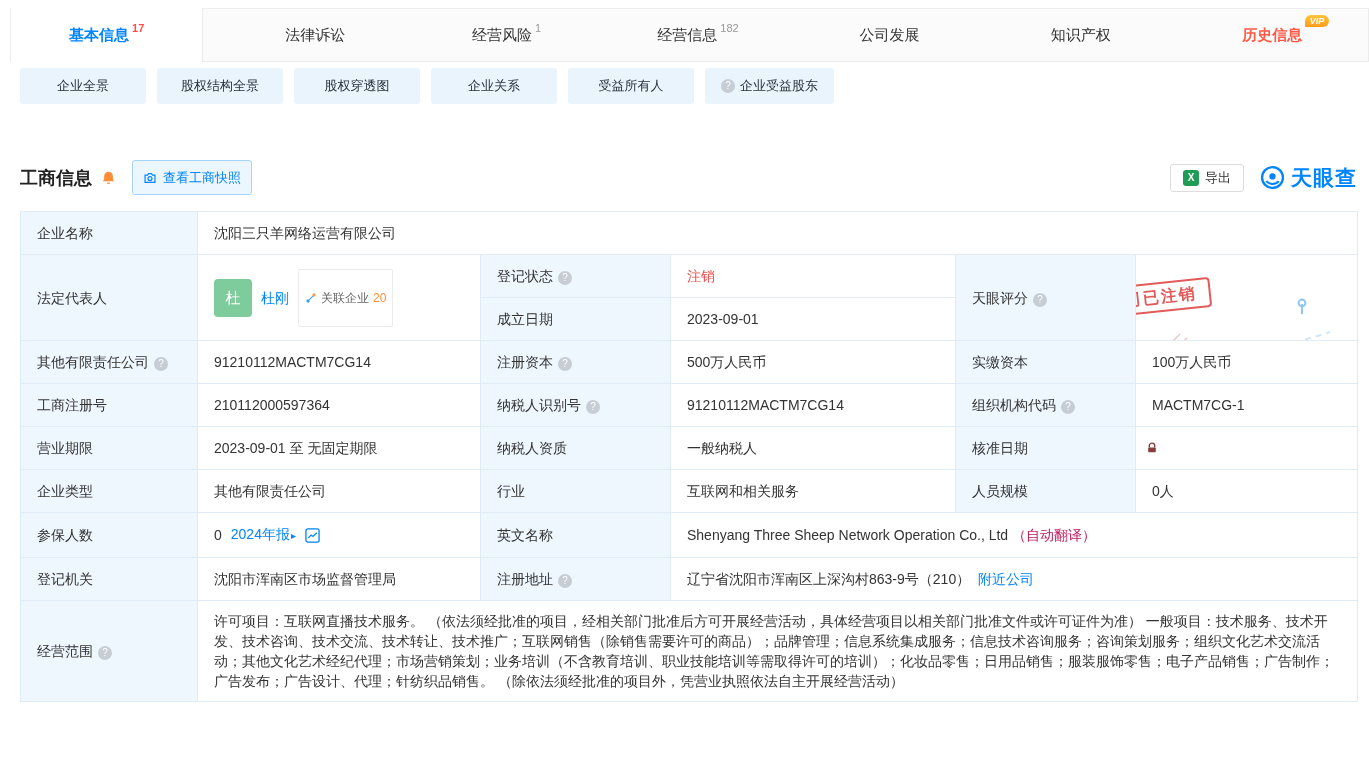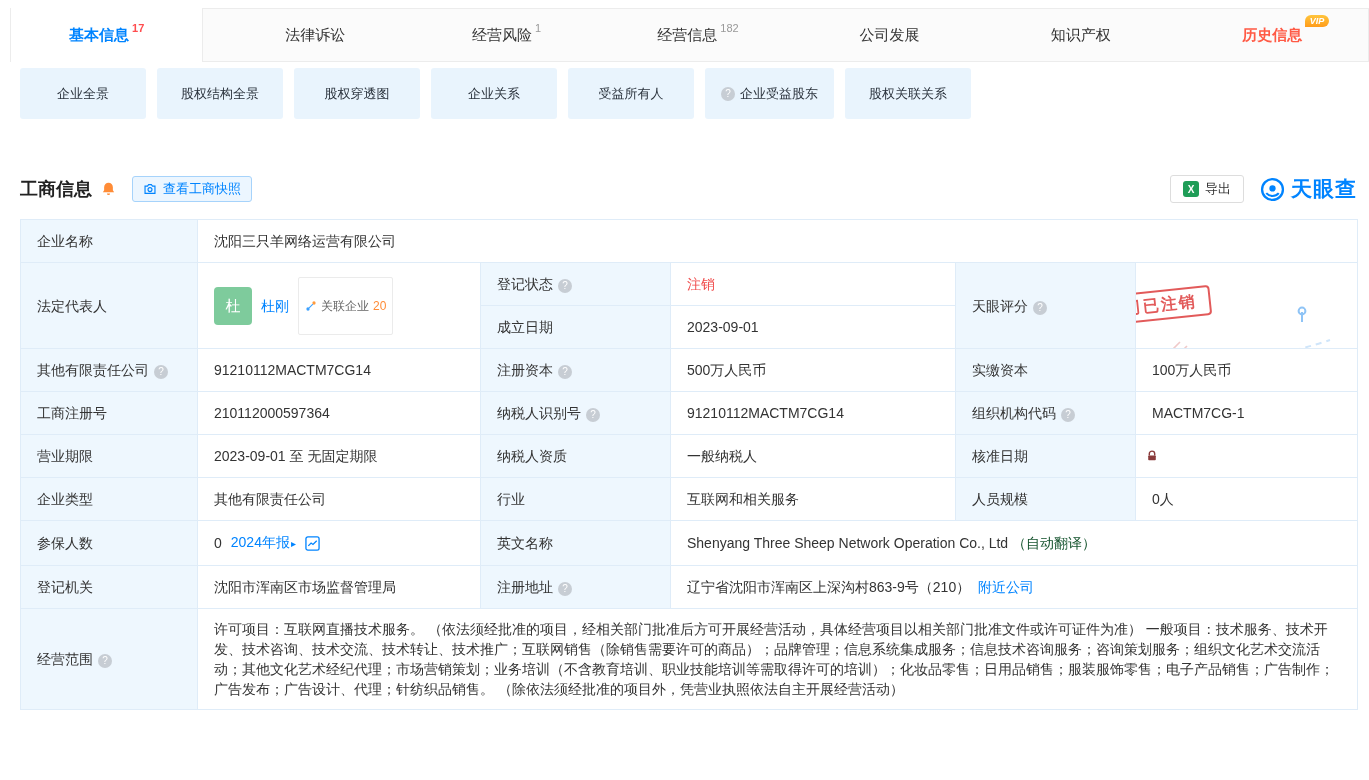--- a/index.html
+++ b/index.html
@@ -18,55 +18,55 @@
     border-left:1px solid #ececec; border-right:1px solid #ececec;
     margin:-1px 16px -1px -1px; z-index:2; }
   .tab.active .cnt { color:#ff4d4f; }
   .tab.history { color:#ff5a45; font-weight:bold; }
   .vip { position:absolute; top:-11px; right:-27px;
     background:linear-gradient(180deg,#ffc53d,#ff9c1a); color:#fff; font-size:9px;
     font-weight:bold; font-style:italic; padding:1px 5px; border-radius:6px 6px 6px 0; }
 
   
   .subtabs { display:flex; gap:11px; margin:6px 20px 0 20px; }
-  .subtab { height:51px; display:inline-flex; align-items:center; justify-content:center;
+  .subtab { height:36px; display:inline-flex; align-items:center; justify-content:center;
     padding:0 16px; min-width:126px; background:#e9f4fd; border-radius:3px;
     font-size:13px; color:#2a323c; cursor:pointer; white-space:nowrap; }
 
   .q { display:inline-flex; align-items:center; justify-content:center; width:14px;
     height:14px; border-radius:50%; background:#c7cdd4; color:#fff; font-size:10px;
     margin-left:5px; flex:none; cursor:pointer; line-height:14px; }
   .q.lead { margin-left:0; margin-right:5px; }
 
   
   .sec-head { display:flex; align-items:center; margin:56px 12px 16px 20px; }
   .sec-title { font-size:18px; font-weight:bold; color:#222; }
   .bell { margin-left:9px; display:inline-flex; cursor:pointer; }
   .snap-btn { margin-left:16px; display:inline-flex; align-items:center; gap:6px;
-    height:26px; padding:0 10px; background:#ecf6ff; border:1px solid #a6d3fb;
+    height:35px; padding:0 10px; background:#ecf6ff; border:1px solid #a6d3fb;
     border-radius:3px; color:#0084ff; font-size:13px; cursor:pointer; }
   .head-right { margin-left:auto; display:flex; align-items:center; gap:16px; }
   .export-btn { display:inline-flex; align-items:center; gap:6px; height:28px;
     padding:0 12px; background:#fff; border:1px solid #ddd; border-radius:3px;
     font-size:13px; color:#333; cursor:pointer; }
   .excel { width:16px; height:16px; background:#1f9d57; border-radius:3px; color:#fff;
     font-size:10px; font-weight:bold; display:inline-flex; align-items:center;
     justify-content:center; }
   .brand { display:inline-flex; align-items:center; gap:6px; color:#0084ff;
     font-size:21px; font-weight:bold; letter-spacing:1px; cursor:pointer; }
 
   
   table.info { border-collapse:collapse; table-layout:fixed; width:1337px;
     margin:0 12px 0 20px; font-size:14px; }
   table.info td { border:1px solid #dfecf8; padding:11px 16px; vertical-align:middle;
     color:#333; line-height:20px; overflow:hidden; }
   td.lbl { background:#eef7fe; }
   .lk { color:#0084ff; cursor:pointer; }
   .red { color:#f04b4b; }
-  .gray { color:#14532d; }
+  .gray { color:#be185d; }
 
   .legal-cell { display:flex; align-items:center; gap:9px; }
   .avatar { width:38px; height:38px; border-radius:4px; background:#7ecb9c; color:#fff;
     font-size:15px; display:inline-flex; align-items:center; justify-content:center;
     flex:none; cursor:pointer; }
   .rel-badge { display:inline-flex; align-items:center; gap:4px; border:1px solid #ebebeb;
     border-radius:2px; padding:18px 6px; font-size:12px; color:#666; background:#fff;
     cursor:pointer; white-space:nowrap; }
   .rel-badge .num { color:#ff8c37; }
 
@@ -148,23 +148,20 @@
       </div>
     <div class="subtab">
         <span>企业关系</span>
       </div>
     <div class="subtab">
         <span>受益所有人</span>
       </div>
     <div class="subtab">
         <span class="q lead">?</span>
         <span>企业受益股东</span>
-      </div>
-    <div class="subtab">
-        <span>股权关联关系</span>
       </div>
   </div>
 
   <div class="sec-head">
     <span class="sec-title">工商信息</span>
     <span class="bell">
       <svg width="15" height="16" viewBox="0 0 24 24">
           <path d="M12 2a7 7 0 0 0-7 7v5l-2 3h18l-2-3V9a7 7 0 0 0-7-7z" fill="#ff8c37"></path>
           <path d="M9.5 19a2.5 2.5 0 0 0 5 0z" fill="#ff8c37"></path>
         </svg>

